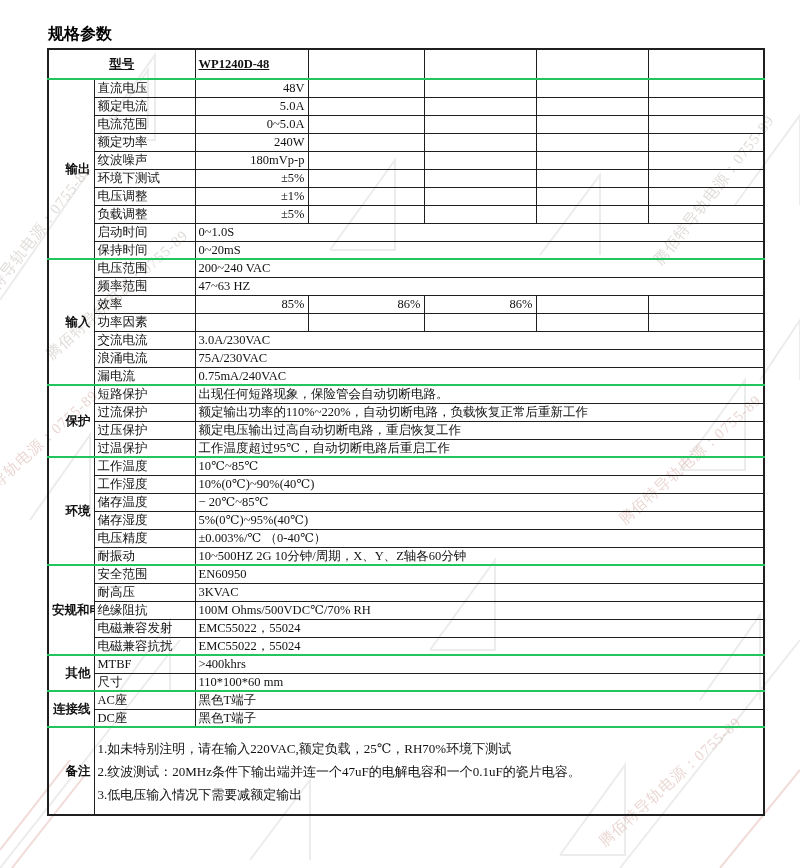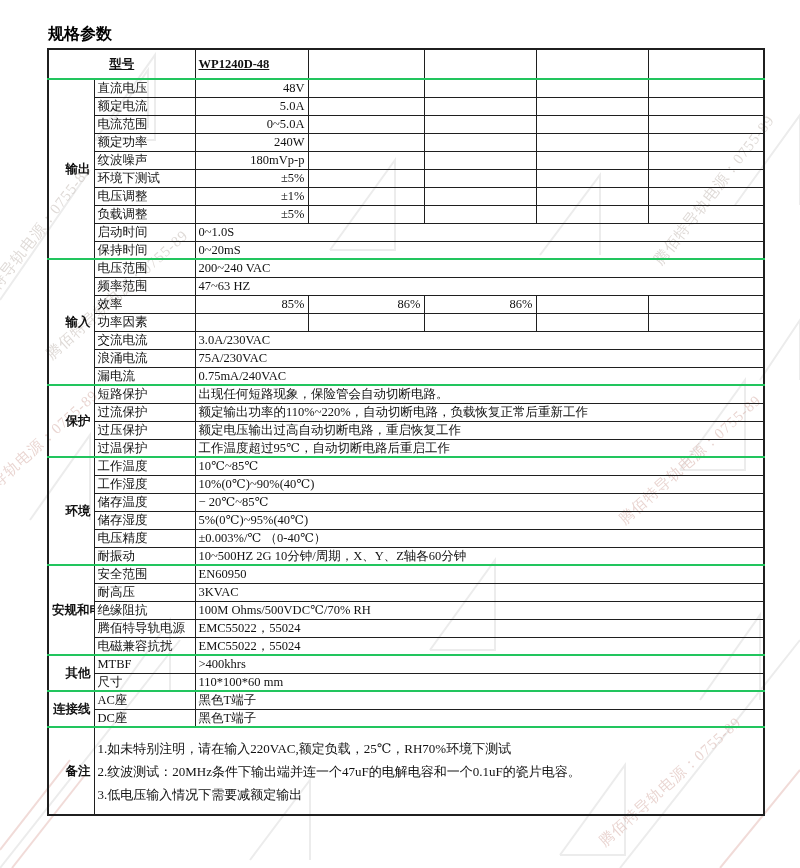--- a/index.html
+++ b/index.html
@@ -260,21 +260,21 @@
         </tr>
         <tr>
           <td class="param-label">耐高压</td>
           <td colspan="5" class="merged">3KVAC</td>
         </tr>
         <tr>
           <td class="param-label">绝缘阻抗</td>
           <td colspan="5" class="merged">100M Ohms/500VDC℃/70% RH</td>
         </tr>
         <tr>
-          <td class="param-label">腾佰特导轨电源</td>
+          <td class="param-label">电磁兼容发射</td>
           <td colspan="5" class="merged">EMC55022，55024</td>
         </tr>
         <tr>
           <td class="param-label">电磁兼容抗扰</td>
           <td colspan="5" class="merged">EMC55022，55024</td>
         </tr>
         <tr class="group-start">
           <td rowspan="2" class="group-cell">其他</td>
           <td class="param-label">MTBF</td>
           <td colspan="5" class="merged">&gt;400khrs</td>

